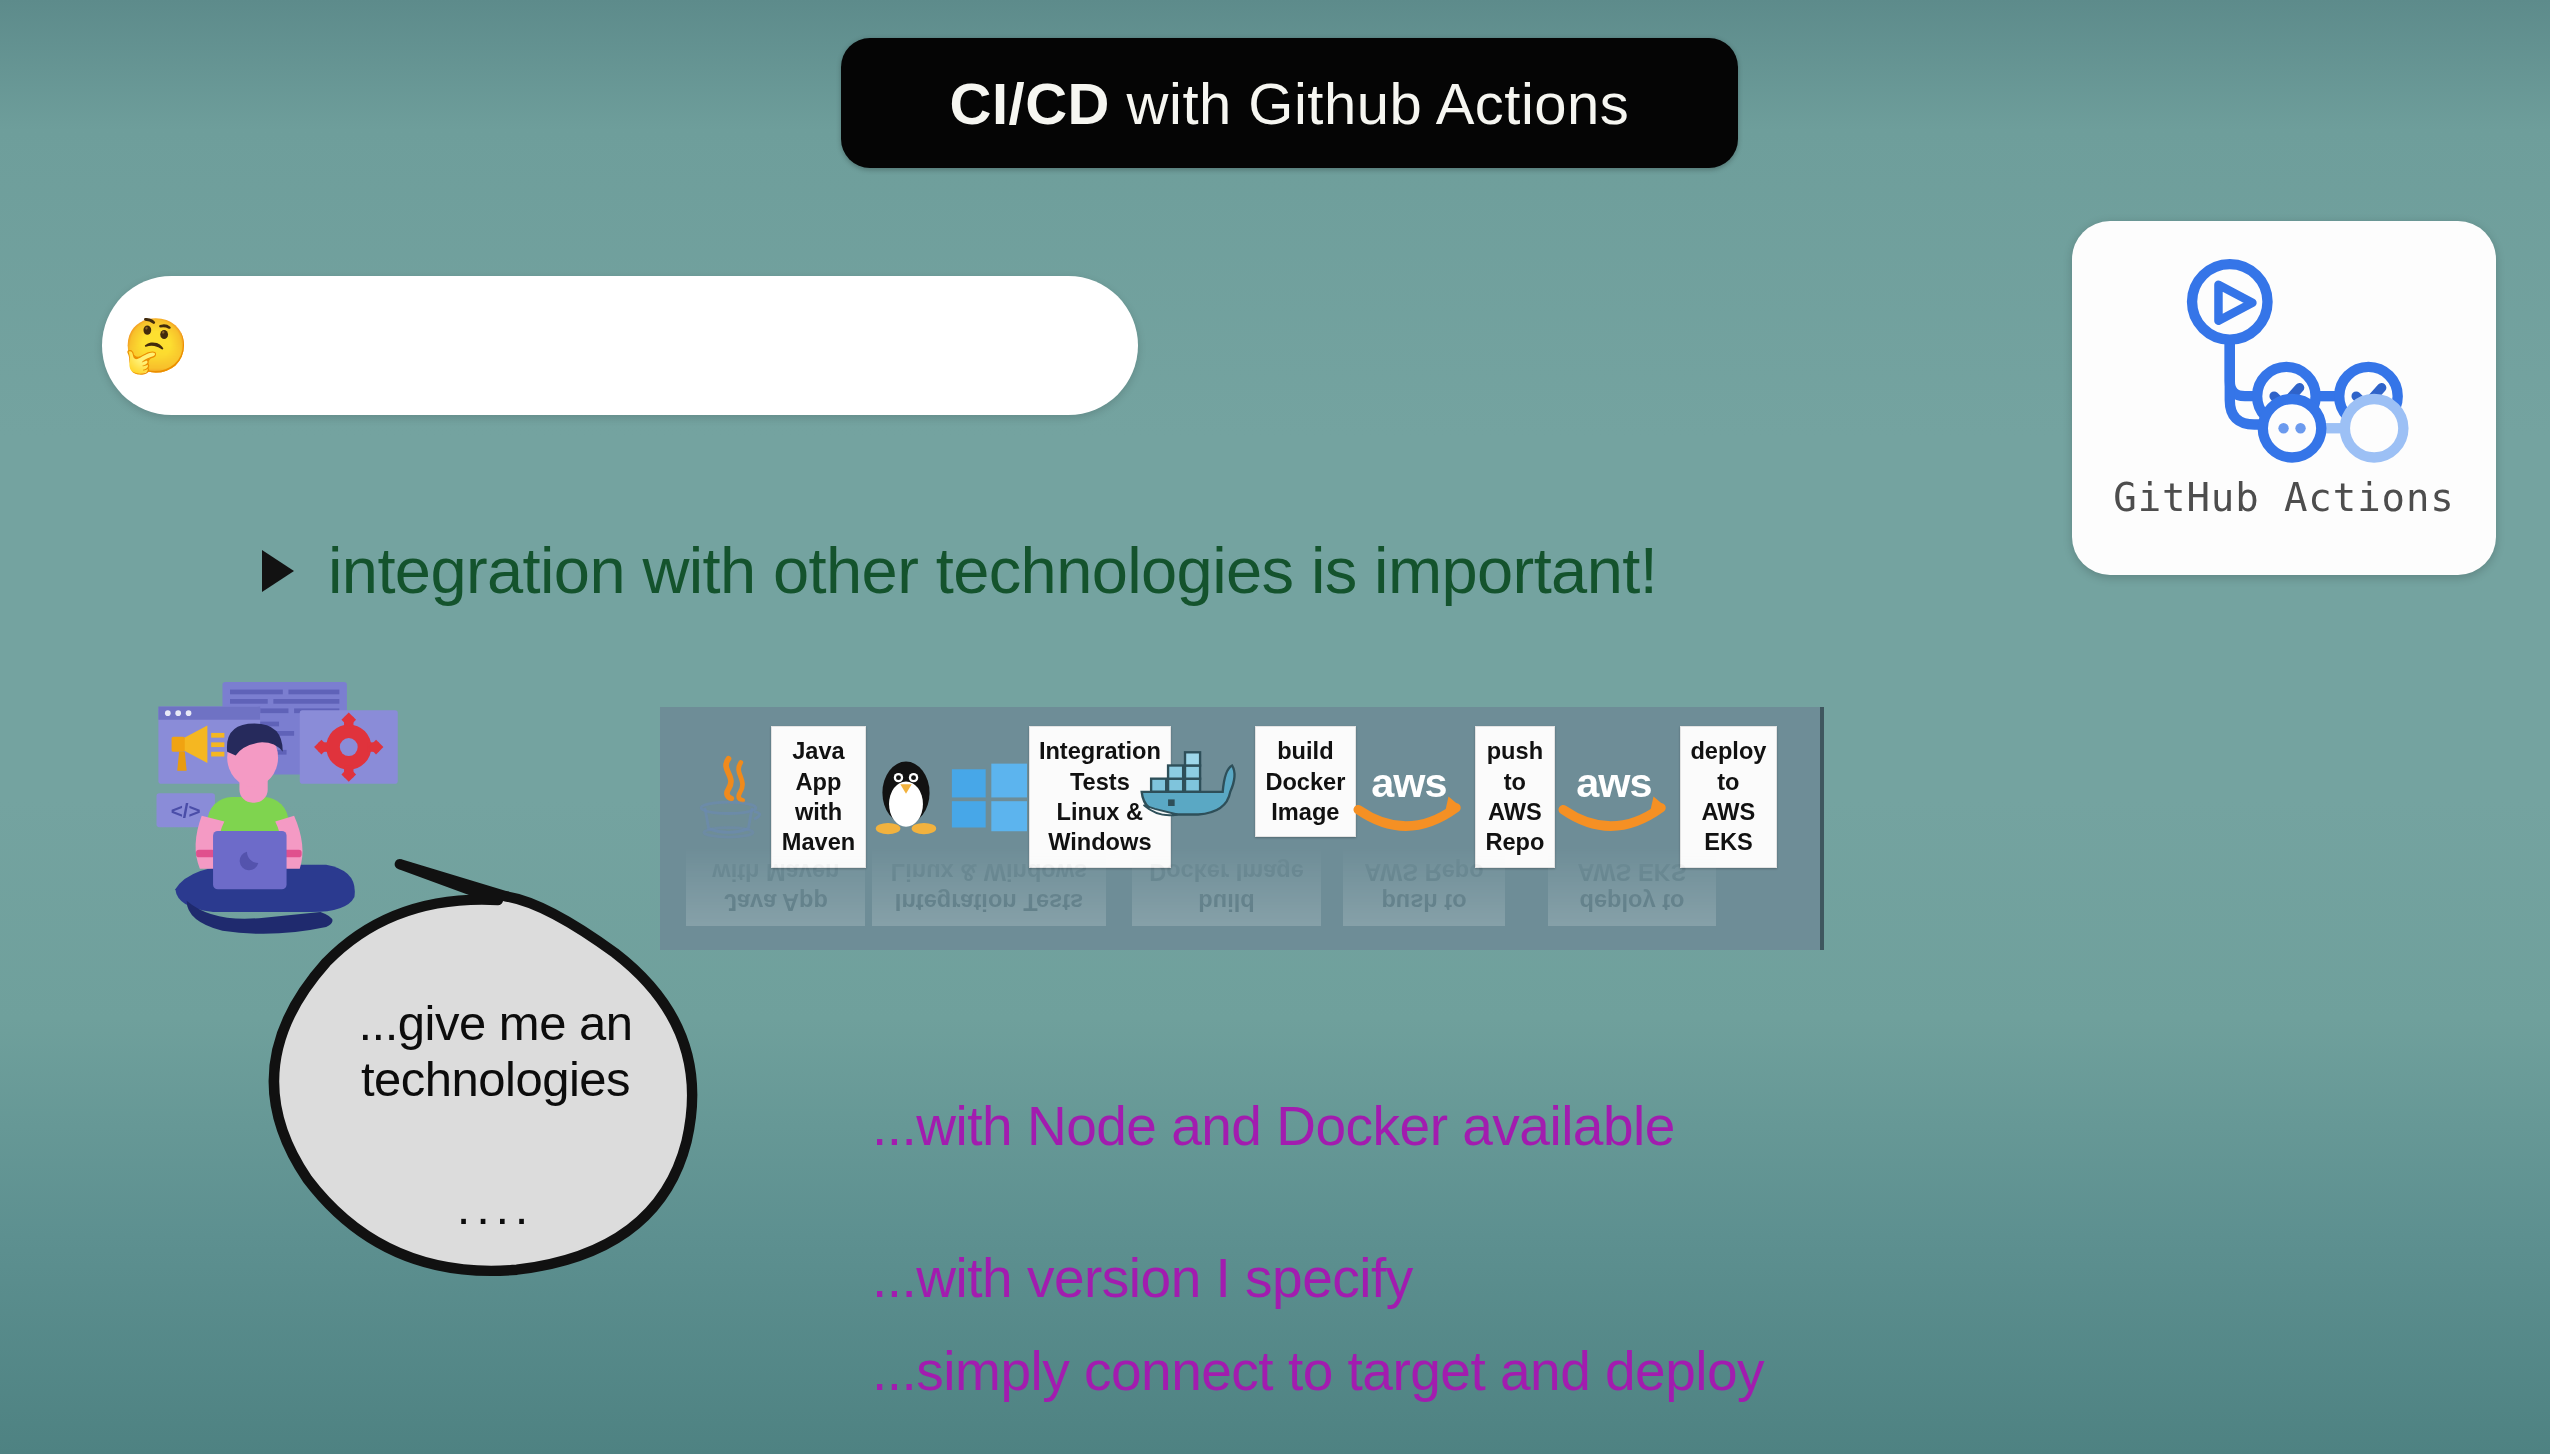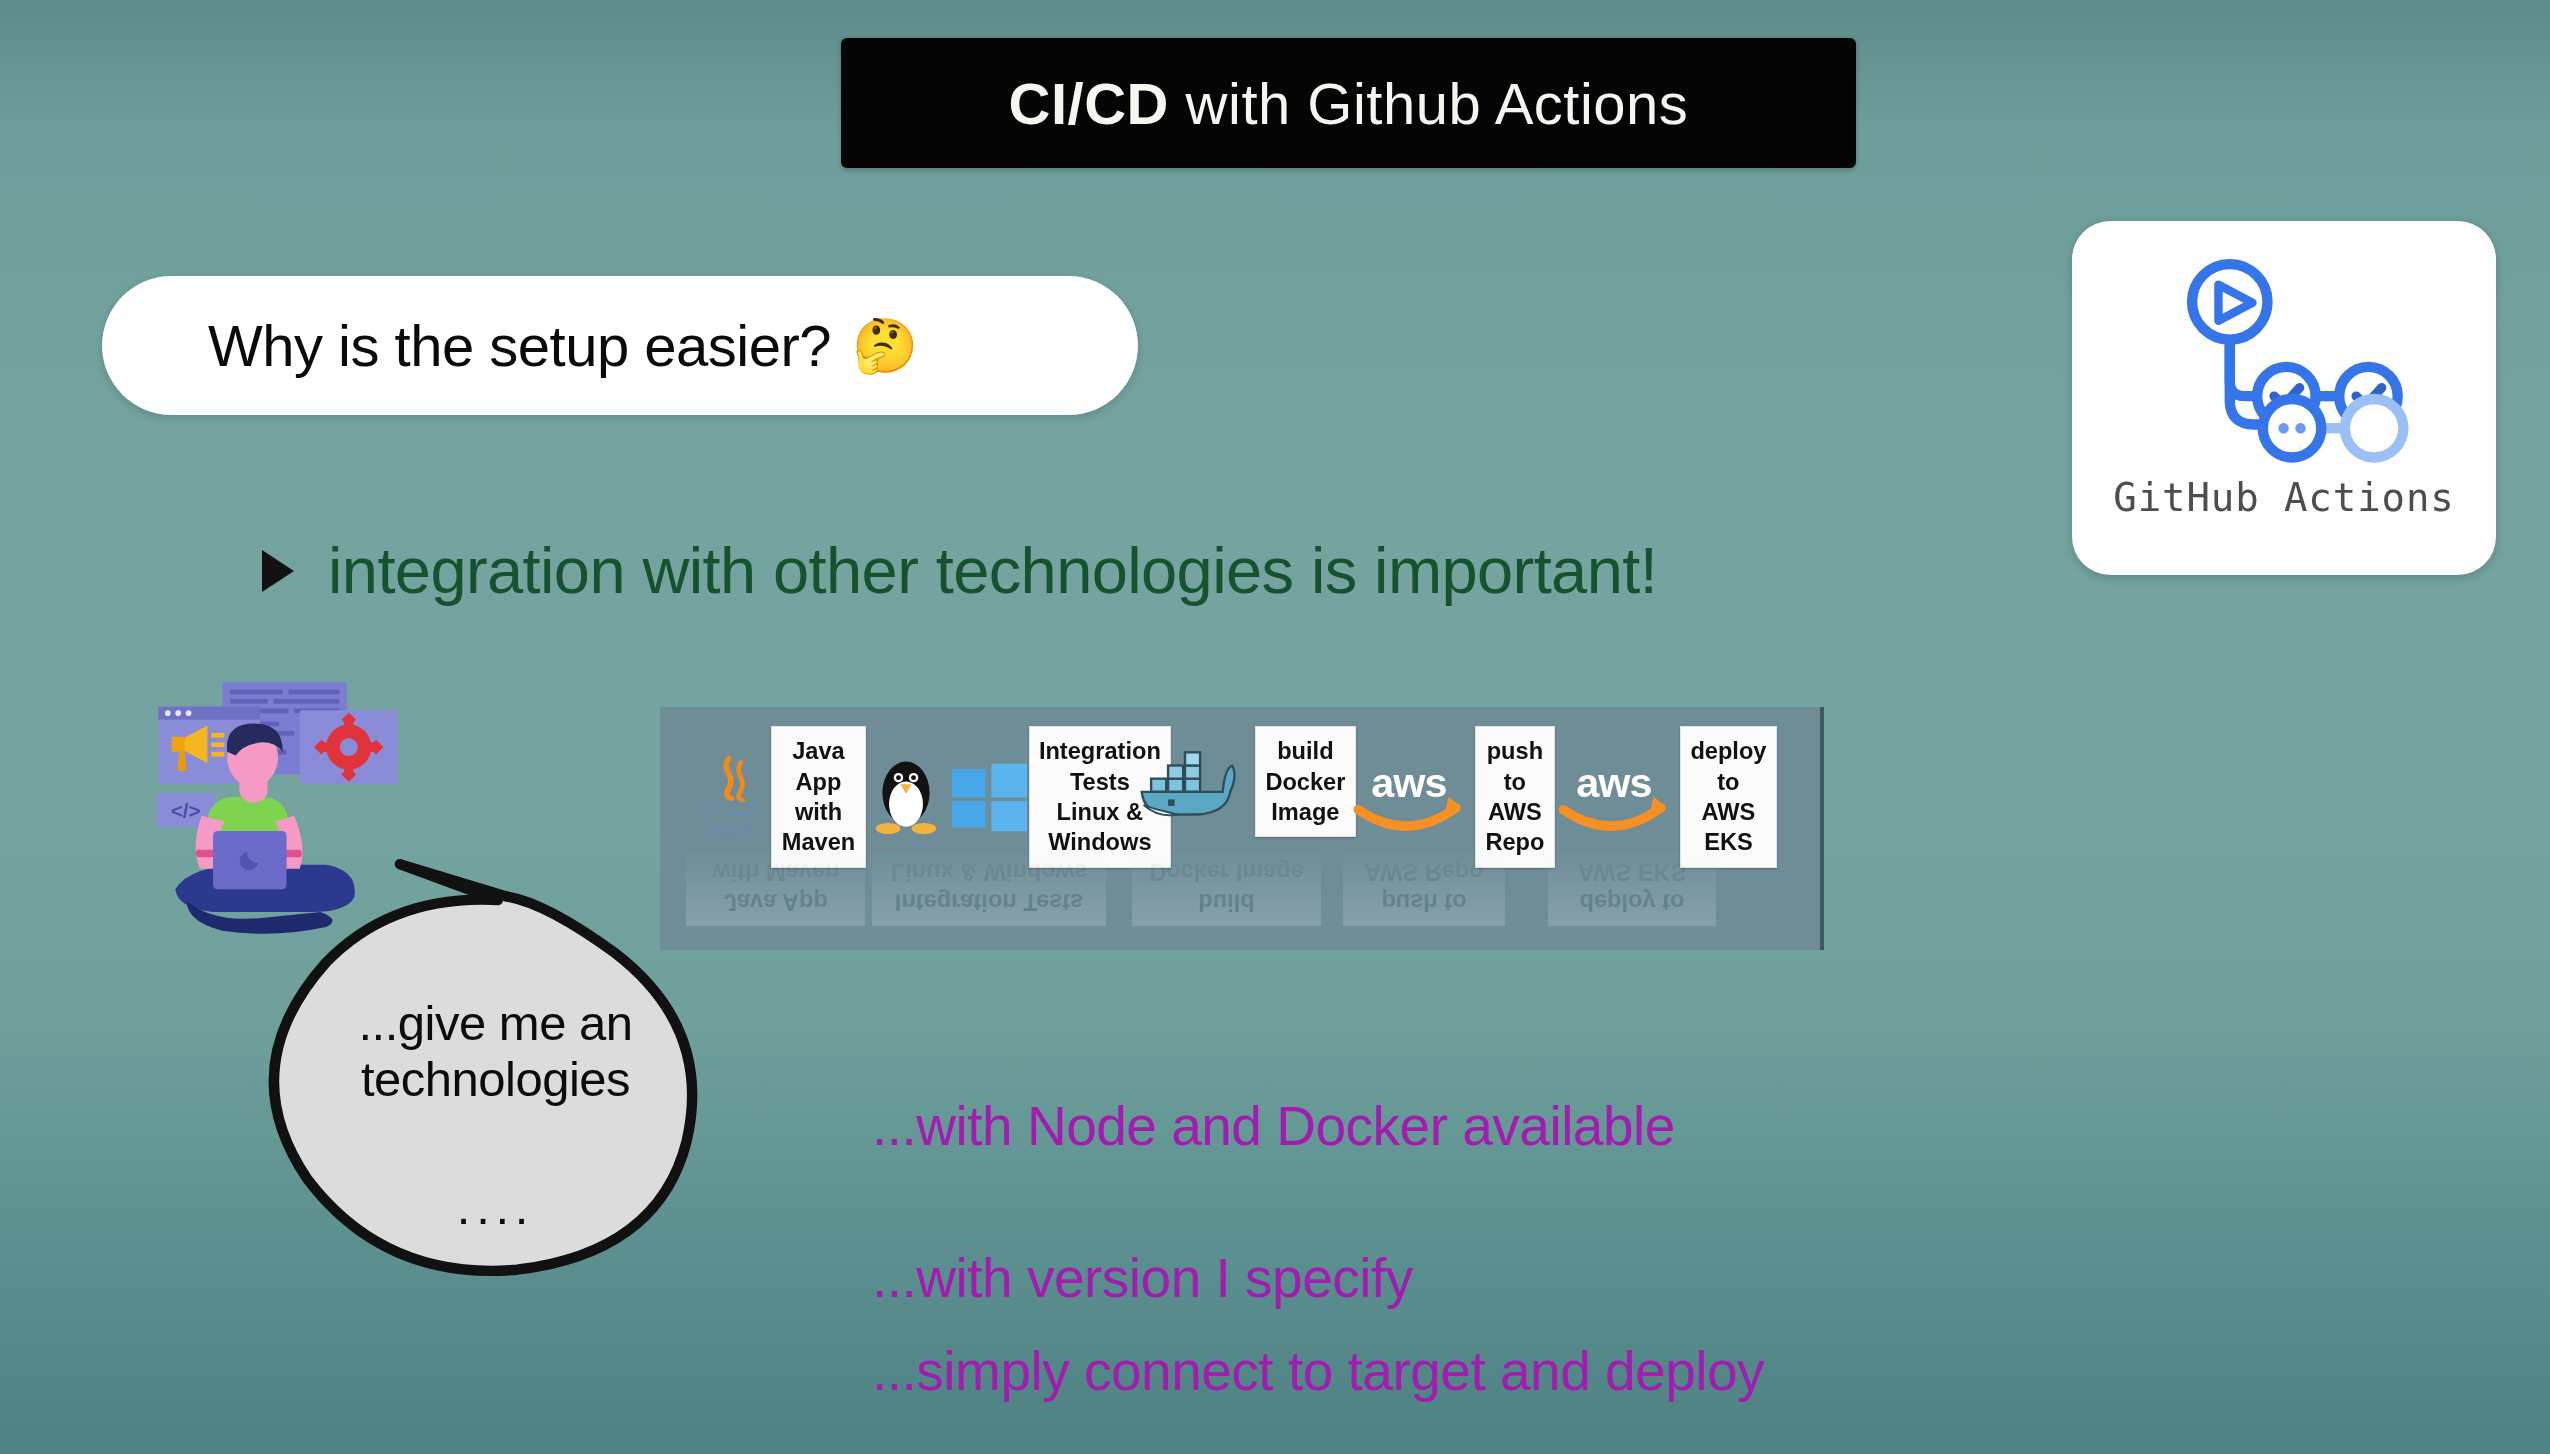--- a/index.html
+++ b/index.html
@@ -7,22 +7,22 @@
   body {
     font-family:"Liberation Sans", sans-serif;
     background:linear-gradient(180deg,
       #5d8b8b 0%, #6e9e9b 9%, #74a3a0 30%, #74a3a0 55%,
       #6fa09c 70%, #5d9090 85%, #4e8282 100%);
     position:relative;
   }
 
   
   #title-bar{
-    position:absolute; left:841px; top:38px; width:1015px; height:130px;
-    background:#050505; border-radius:6px;
+    position:absolute; left:841px; top:38px; width:897px; height:130px;
+    background:#050505; border-radius:29px;
     display:flex; align-items:center; justify-content:center;
     box-shadow:0 1.9px 5.7px rgba(0,0,0,.25);
   }
   #title-bar .t{
     color:#f6f6f1; font-size:58px; letter-spacing:0.5px;
     font-family:"Liberation Sans", sans-serif;
   }
   #title-bar .t b{ font-weight:bold; }
 
   
@@ -128,21 +128,20 @@
   #bline-2{ top:1339px; }
 </style>
 </head>
 <body>
 
 <div id="title-bar">
   <div class="t"><b>CI/CD</b><span> with Github Actions</span></div>
 </div>
 
 <div id="question-pill">
-  <span class="q">Why is the setup easier?</span>
   <span class="emoji">🤔</span>
 </div>
 
 <div id="gha-card">
   <span id="gha-logo">
     <svg width="283" height="217" viewBox="0 0 300 230">
 
       <path d="M92 96 L92 140 Q92 156 108 156 L126 156" fill="none" stroke="#3575e8" stroke-width="11"></path>
       <path d="M92 96 L92 160 Q92 186 118 186 L136 186" fill="none" stroke="#3575e8" stroke-width="11"></path>
       <line x1="178" y1="156" x2="208" y2="156" stroke="#3575e8" stroke-width="11"></line>

